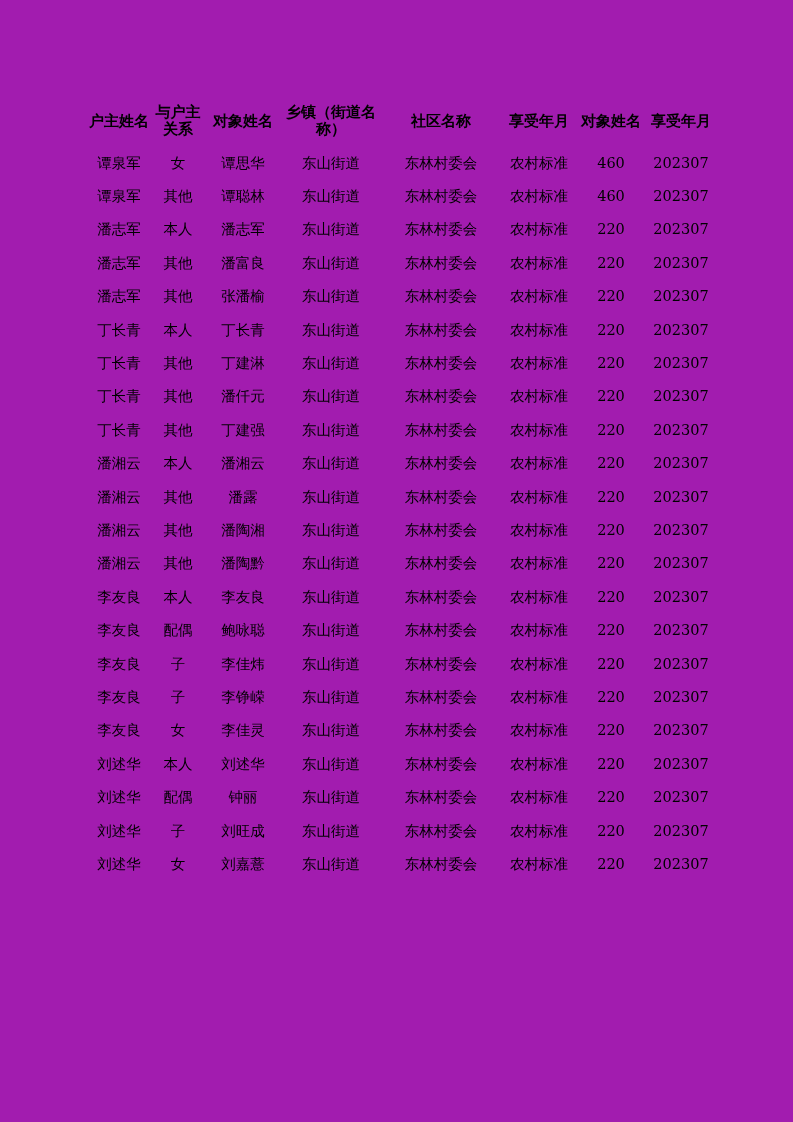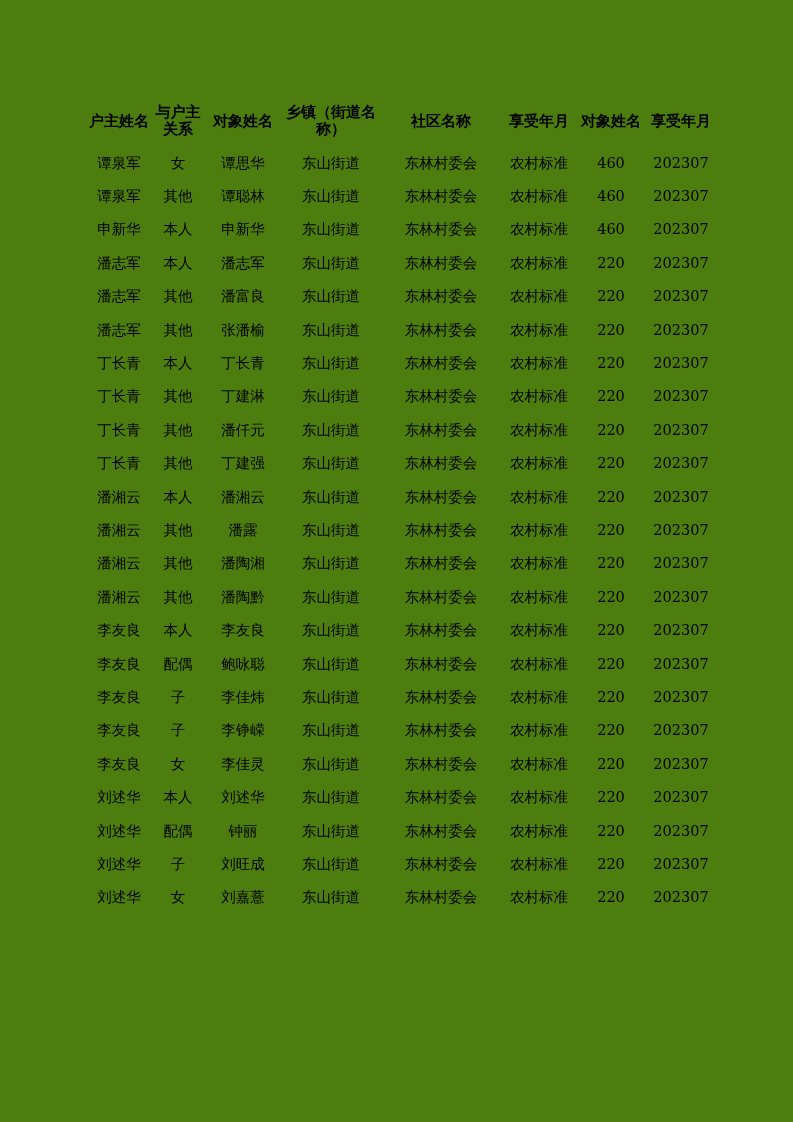--- a/index.html
+++ b/index.html
@@ -11,21 +11,21 @@
     height: 1122px;
     background: #ffffff;
     overflow: hidden;
     font-family: "DejaVu Serif", "Liberation Serif", serif;
     color: #000000;
   }
   .page {
     position: relative;
     width: 793px;
     height: 1122px;
-    background: #4d7c0f;
+    background: #a21caf;
   }
   table.benefits {
     position: absolute;
     left: 88px;
     top: 96px;
     border-collapse: collapse;
     table-layout: fixed;
     border: none;
   }
   table.benefits th {
@@ -93,30 +93,20 @@
           <td>谭泉军</td>
           <td>其他</td>
           <td>谭聪林</td>
           <td>东山街道</td>
           <td>东林村委会</td>
           <td>农村标准</td>
           <td>460</td>
           <td>202307</td>
         </tr>
         <tr>
-          <td>申新华</td>
-          <td>本人</td>
-          <td>申新华</td>
-          <td>东山街道</td>
-          <td>东林村委会</td>
-          <td>农村标准</td>
-          <td>460</td>
-          <td>202307</td>
-        </tr>
-        <tr>
           <td>潘志军</td>
           <td>本人</td>
           <td>潘志军</td>
           <td>东山街道</td>
           <td>东林村委会</td>
           <td>农村标准</td>
           <td>220</td>
           <td>202307</td>
         </tr>
         <tr>

